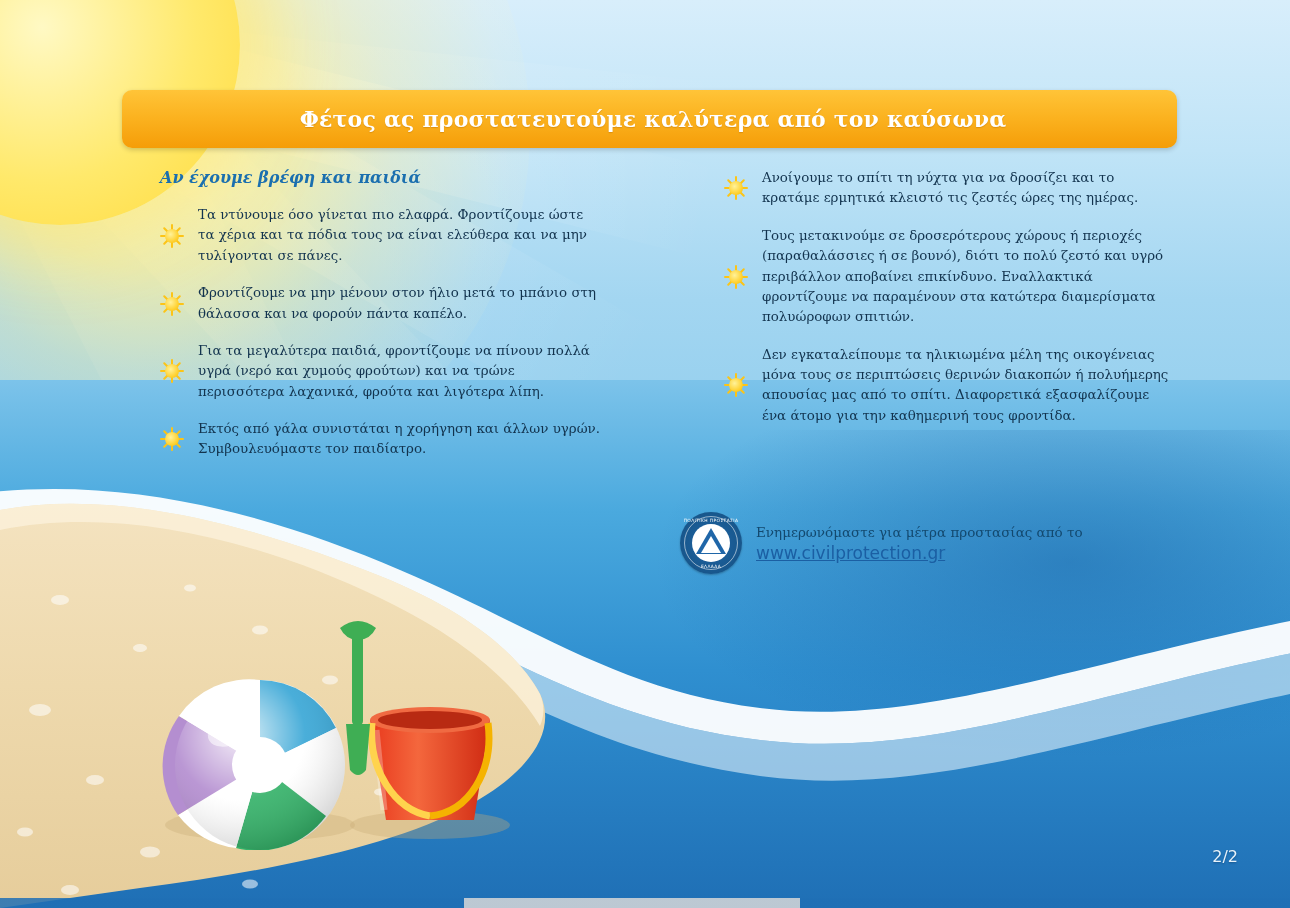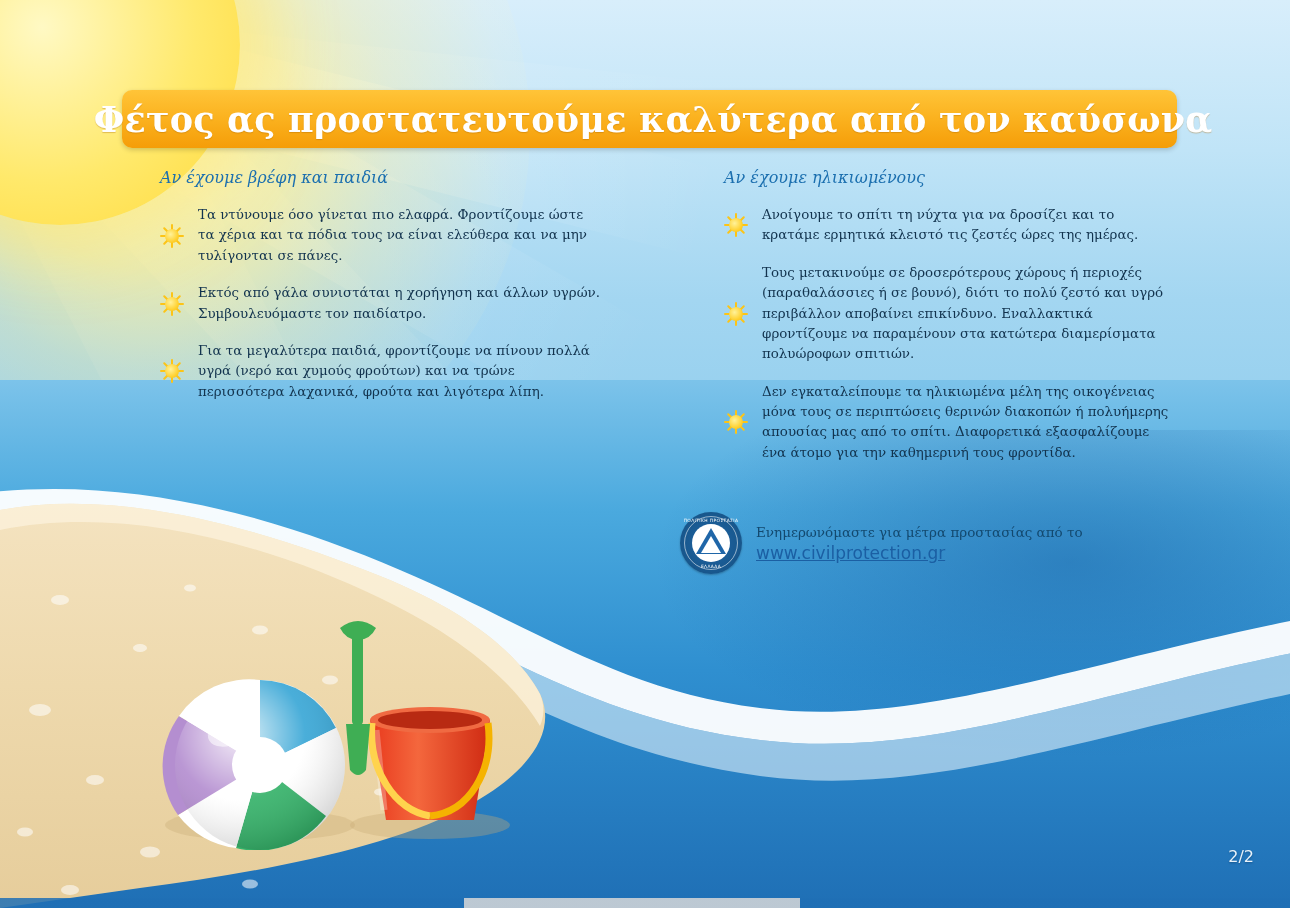--- a/index.html
+++ b/index.html
@@ -116,21 +116,21 @@
     background: linear-gradient(to bottom, #ffc438 0%, #fbb21f 48%, #f59d08 100%);
     box-shadow: 0 2px 5px rgba(0,0,0,0.18);
     display: flex;
     align-items: center;
     justify-content: center;
   }
   .title-banner .title-text {
     color: #ffffff;
     font-family: "DejaVu Serif", serif;
     font-weight: bold;
-    font-size: 35px;
+    font-size: 22px;
     letter-spacing: .2px;
     text-shadow: 0 1px 1px rgba(170,100,0,.35);
     white-space: nowrap;
     margin-left: 7px;
   }
 
   
   .columns {
     position: absolute;
     left: 0; top: 168px;
@@ -140,21 +140,21 @@
     position: absolute;
     top: 0;
   }
   .col-left  { left: 160px; width: 440px; }
   .col-right { left: 724px; width: 450px; }
 
   .col-heading {
     color: #1b6faf;
     font-family: "DejaVu Serif", serif;
     font-style: italic;
-    font-weight: normal;
+    font-weight: bold;
     font-size: 16px;
     margin: 0 0 18px 0;
   }
 
   .item {
     position: relative;
     display: flex;
     align-items: center;
     margin-bottom: 17px;
   }
@@ -257,21 +257,21 @@
   }
   .promo-url {
     color: #1b5fa3;
     font-family: "DejaVu Sans", sans-serif;
     font-weight: normal;
     font-size: 17px;
   }
 
   .page-num {
     position: absolute;
-    right: 36px; bottom: 42px;
+    right: 52px; bottom: 42px;
     color: #e8f2fa;
     font-family: "DejaVu Sans", sans-serif;
     font-size: 16px;
     text-shadow: 0 1px 2px rgba(0,40,80,.4);
   }
 
   
   .toys { position: absolute; left: 140px; top: 620px; width: 420px; height: 230px; }
 </style>
 </head>
@@ -395,36 +395,45 @@
         <span class="text">Τα ντύνουμε όσο γίνεται πιο ελαφρά. Φροντίζουμε ώστε τα χέρια και τα πόδια τους να είναι ελεύθερα και να μην τυλίγονται σε πάνες.</span>
       </div>
       <div class="item">
         <span class="bullet-sun">
             <i></i>
             <i></i>
             <i></i>
             <i></i>
             <span class="disc"></span>
           </span>
+        <span class="text">Φροντίζουμε να μην μένουν στον ήλιο μετά το μπάνιο στη θάλασσα και να φορούν πάντα καπέλο.</span>
+      </div>
+      <div class="item">
+        <span class="bullet-sun">
+            <i></i>
+            <i></i>
+            <i></i>
+            <i></i>
+            <span class="disc"></span>
+          </span>
+        <span class="text">Για τα μεγαλύτερα παιδιά, φροντίζουμε να πίνουν πολλά υγρά (νερό και χυμούς φρούτων) και να τρώνε περισσότερα λαχανικά, φρούτα και λιγότερα λίπη.</span>
+      </div>
+      <div class="item">
+        <span class="bullet-sun">
+            <i></i>
+            <i></i>
+            <i></i>
+            <i></i>
+            <span class="disc"></span>
+          </span>
         <span class="text">Εκτός από γάλα συνιστάται η χορήγηση και άλλων υγρών. Συμβουλευόμαστε τον παιδίατρο.</span>
       </div>
-      <div class="item">
-        <span class="bullet-sun">
-            <i></i>
-            <i></i>
-            <i></i>
-            <i></i>
-            <span class="disc"></span>
-          </span>
-        <span class="text">Για τα μεγαλύτερα παιδιά, φροντίζουμε να πίνουν πολλά υγρά (νερό και χυμούς φρούτων) και να τρώνε περισσότερα λαχανικά, φρούτα και λιγότερα λίπη.</span>
-      </div>
     </div>
 
     <div class="col col-right">
-      <h2 class="col-heading">Αν έχουμε ηλικιωμένους</h2>
 
       <div class="item">
         <span class="bullet-sun">
             <i></i>
             <i></i>
             <i></i>
             <i></i>
             <span class="disc"></span>
           </span>
         <span class="text">Ανοίγουμε το σπίτι τη νύχτα για να δροσίζει και το κρατάμε ερμητικά κλειστό τις ζεστές ώρες της ημέρας.</span>

